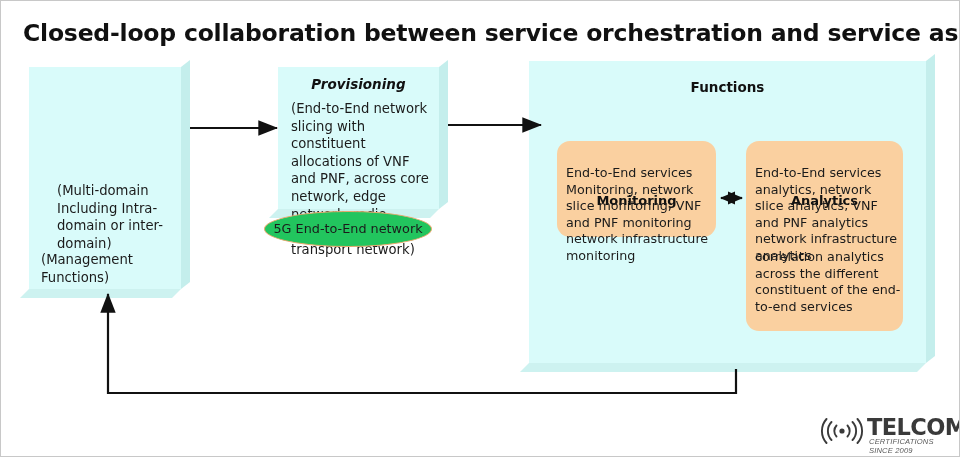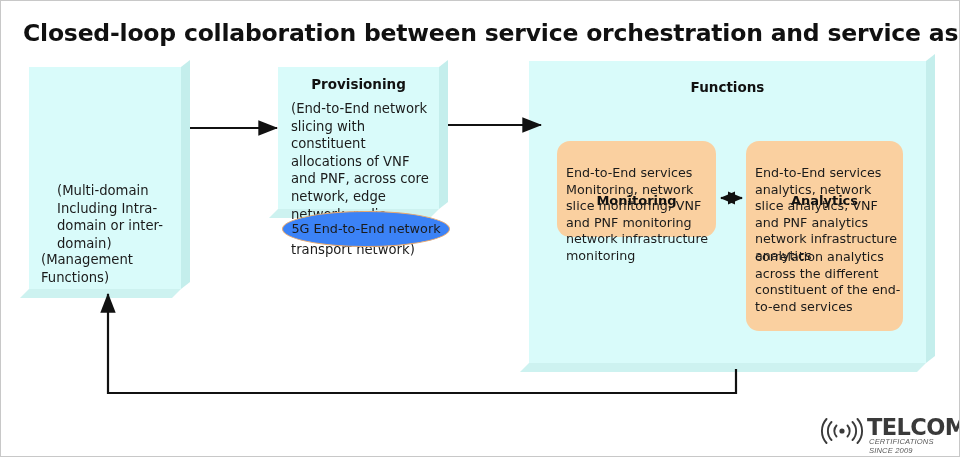--- a/index.html
+++ b/index.html
@@ -86,31 +86,31 @@
 
   
   #orchestration { left: 28px; top: 66px; width: 152px; height: 222px; }
   #orchestration .panel-title { top: 19px; }
   #orch-p1 { left: 12px; top: 44px;  width: 140px; }
   #orch-p2 { left: 12px; top: 115px; width: 142px; margin-left: 16px; }
   #orch-p3 { left: 12px; top: 184px; width: 140px; }
 
   
   #provisioning { left: 277px; top: 66px; width: 161px; height: 142px; }
-  #provisioning .panel-title { top: 9px; }
+  #provisioning .panel-title { top: 9px; font-style: italic; }
   #prov-p1 { left: 13px; top: 33px; width: 146px; }
 
   
   #ellipse5g {
     position: absolute;
-    left: 281px;
+    left: 263px;
     top: 210px;
     width: 166px;
     height: 34px;
-    background: #3b82f6;
+    background: #22c55e;
     border: 1.3px solid #e8a96f;
     border-radius: 50% / 50%;
     z-index: 6;
   }
   #ellipse5g .ell-label {
     position: absolute;
     left: 0;
     top: 9px;
     width: 100%;
     text-align: center;

